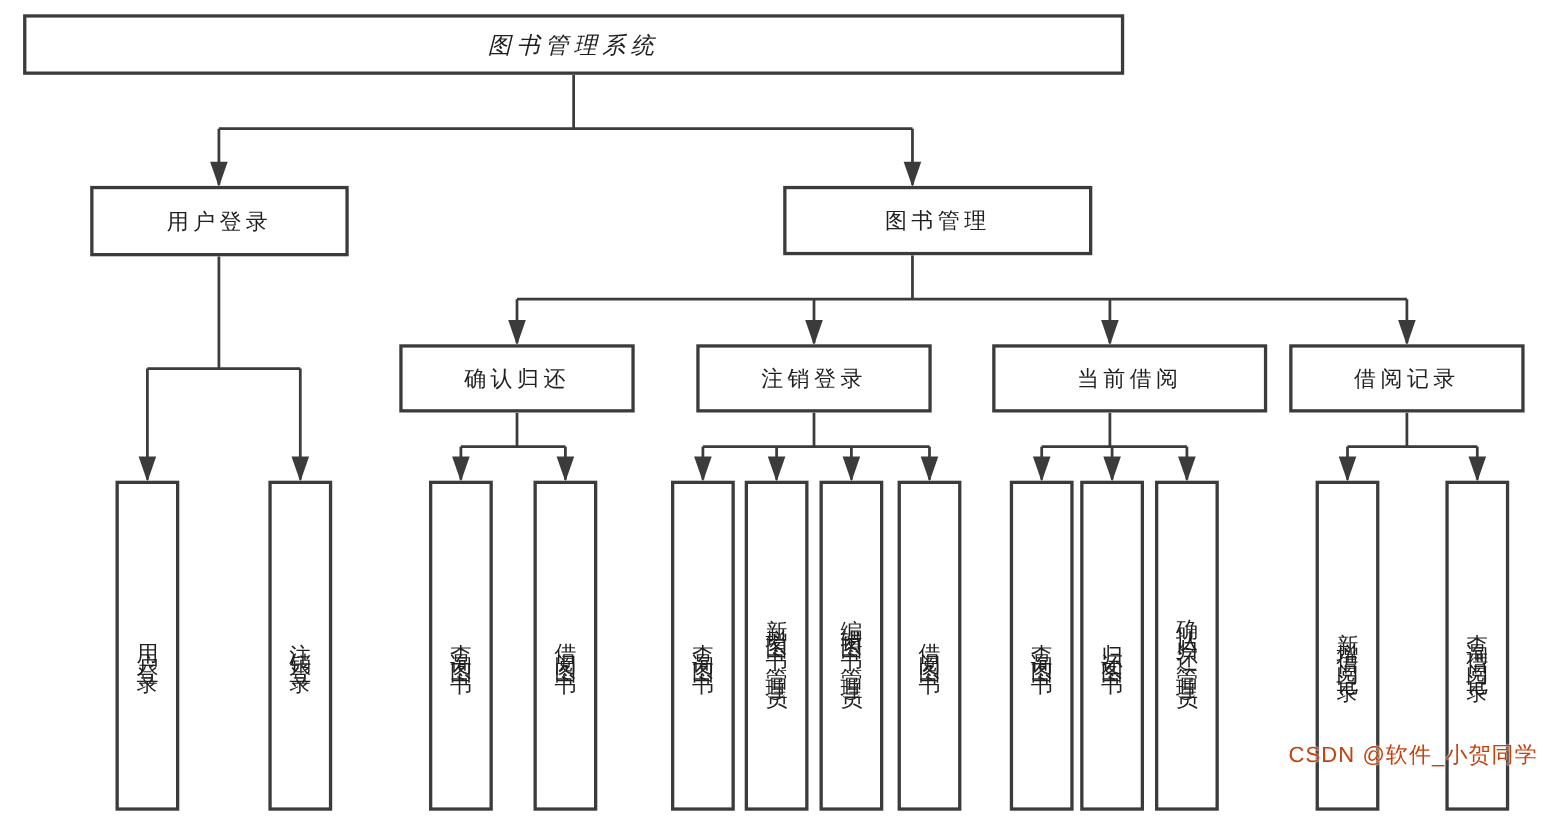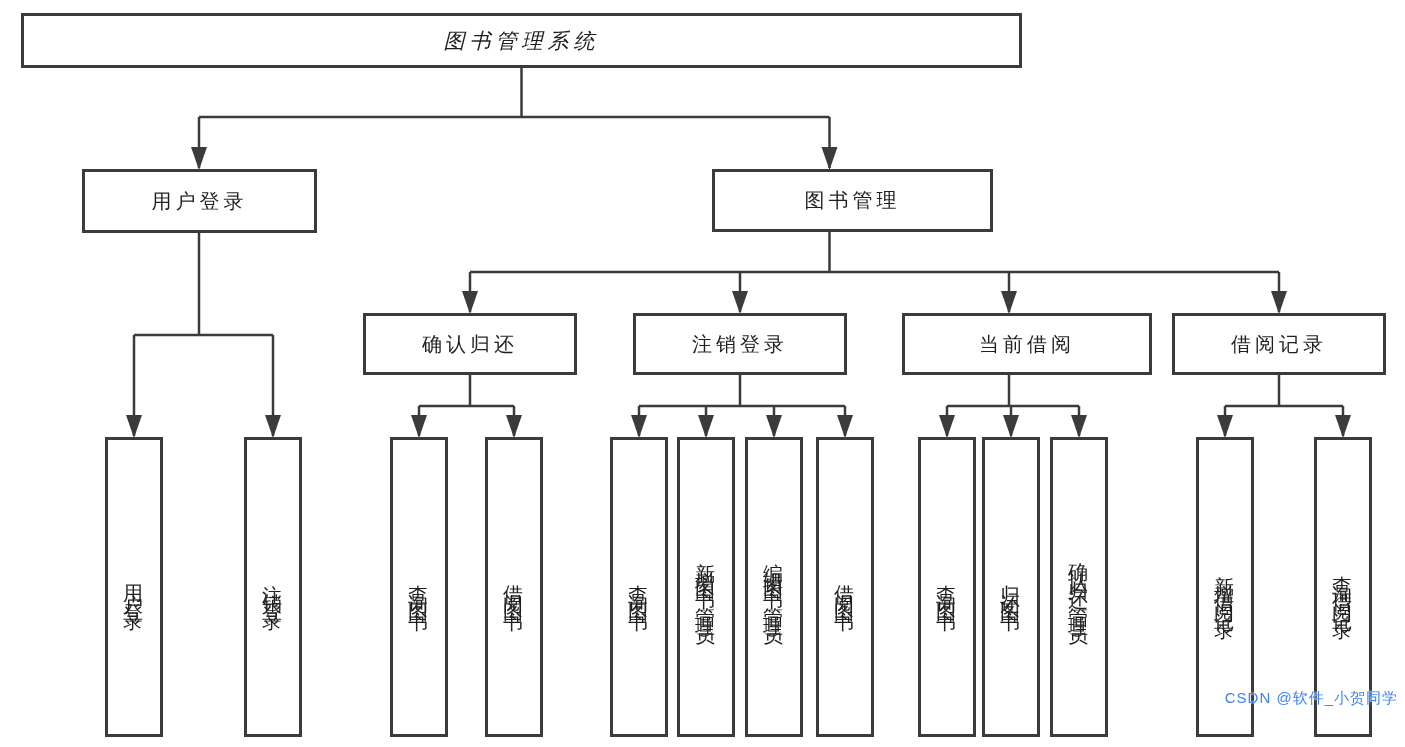--- a/index.html
+++ b/index.html
@@ -35,24 +35,24 @@
   .vnode {
     writing-mode: vertical-rl;
     text-orientation: mixed;
     letter-spacing: 9px;
     font-size: 20px;
     white-space: normal;
   }
   .watermark {
     position: absolute;
     right: 7px;
-    top: 689px;
-    font-size: 15px;
+    top: 673px;
+    font-size: 20px;
     letter-spacing: 1px;
-    color: #3b82f6;
+    color: #c2410c;
     text-shadow: 0 0 2px #ffffff, 0 0 1px #ffffff;
     z-index: 3;
     white-space: nowrap;
   }
 </style>
 </head>
 <body>
 
 <div class="canvas">
 

